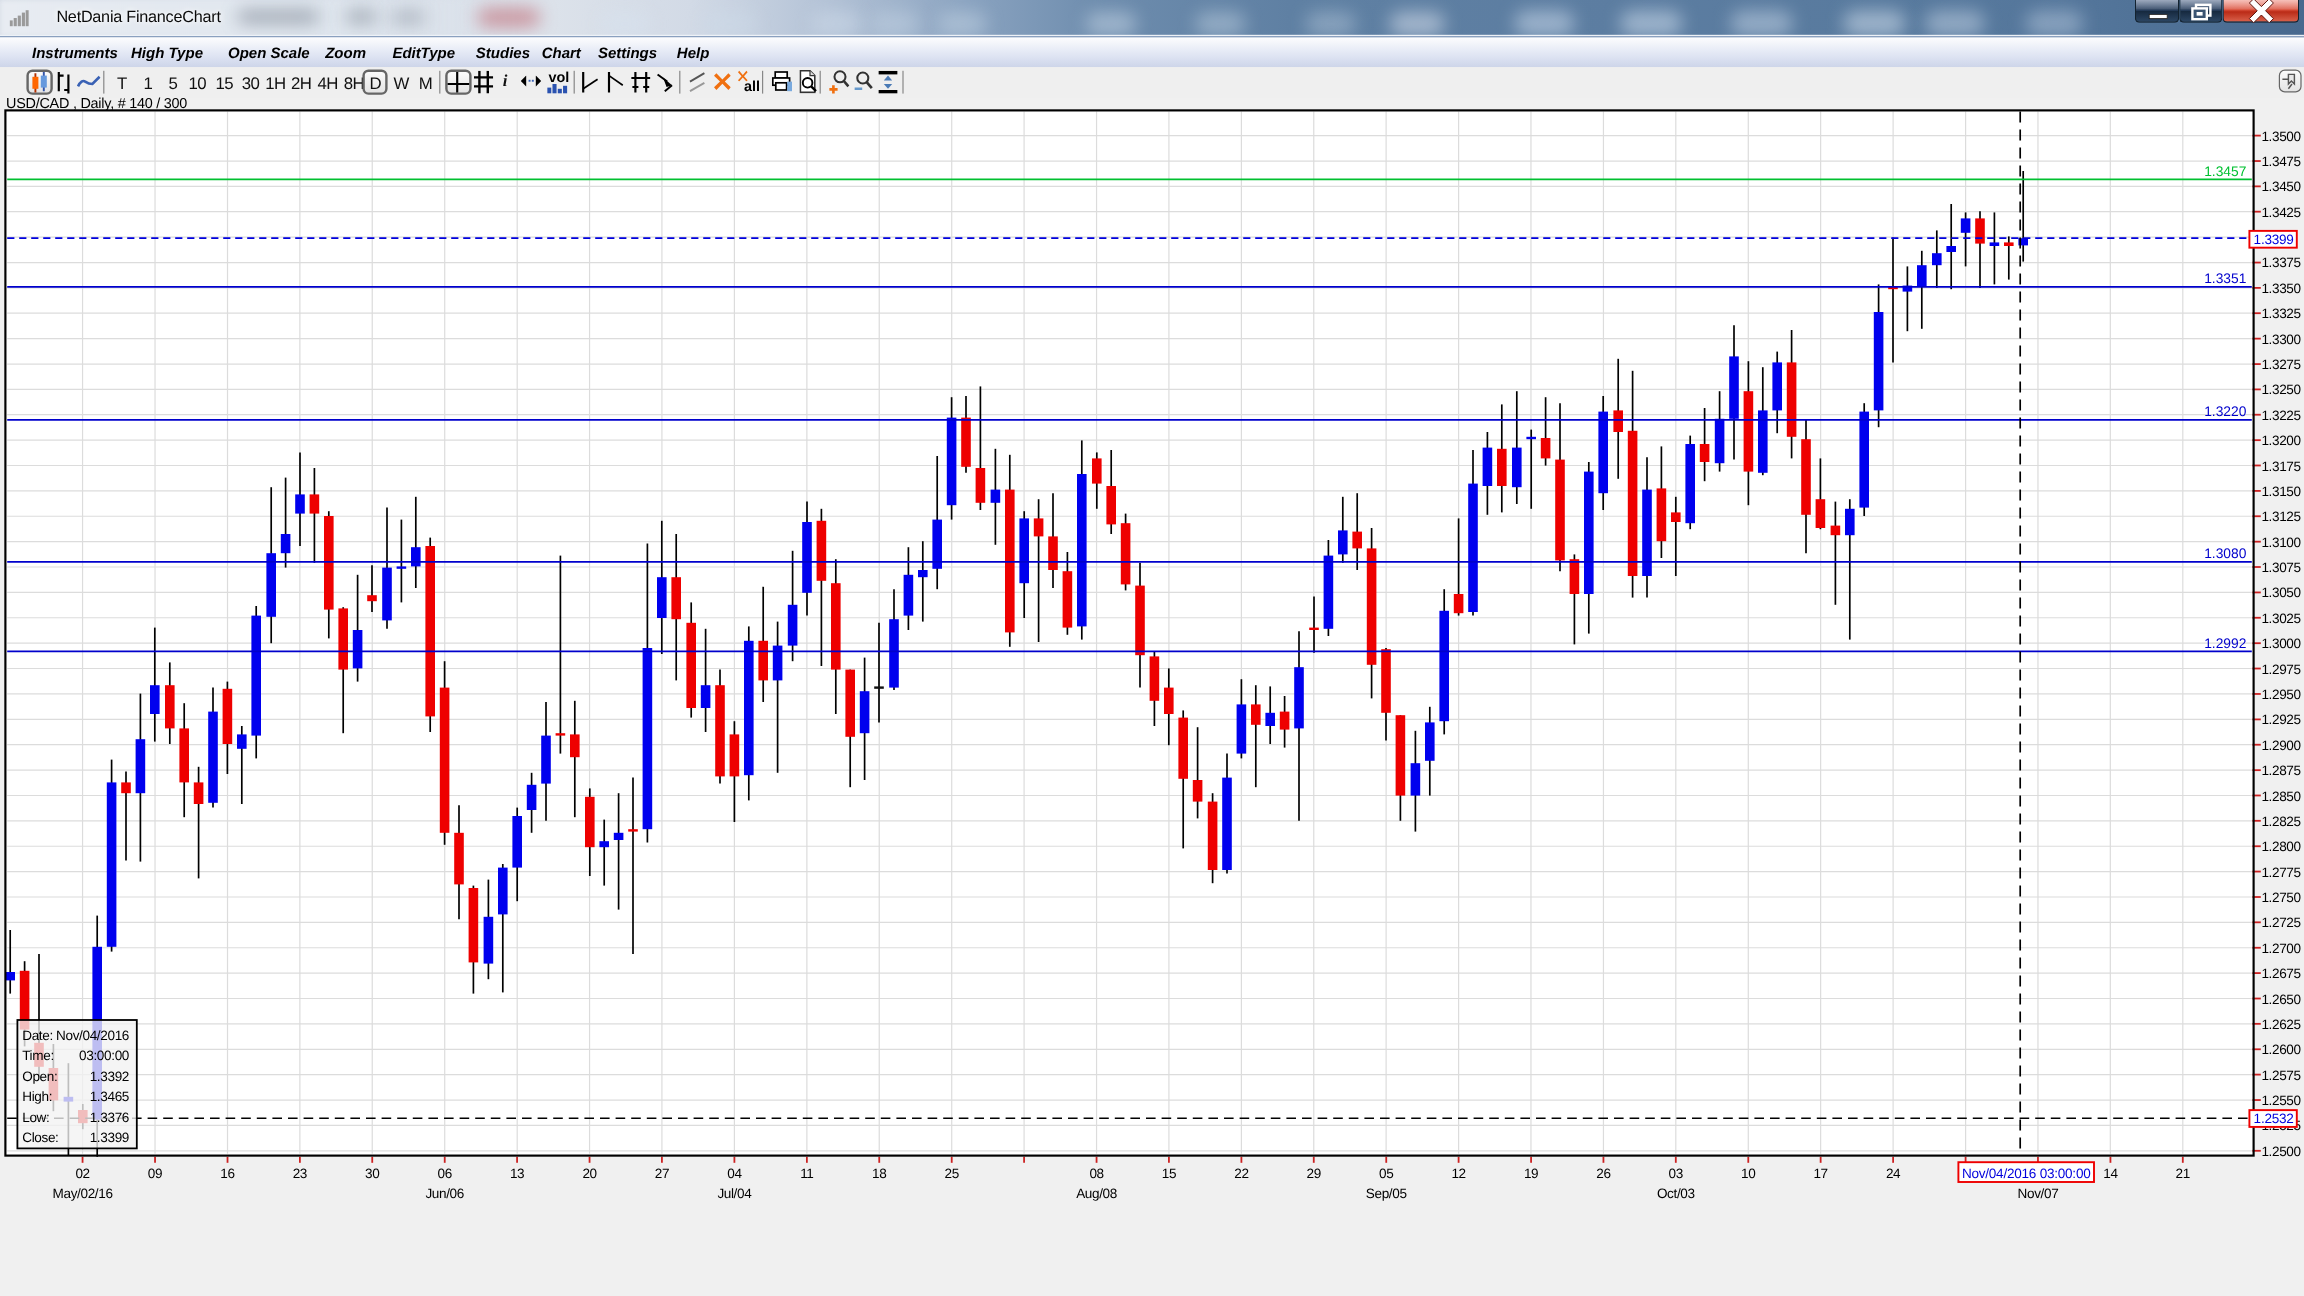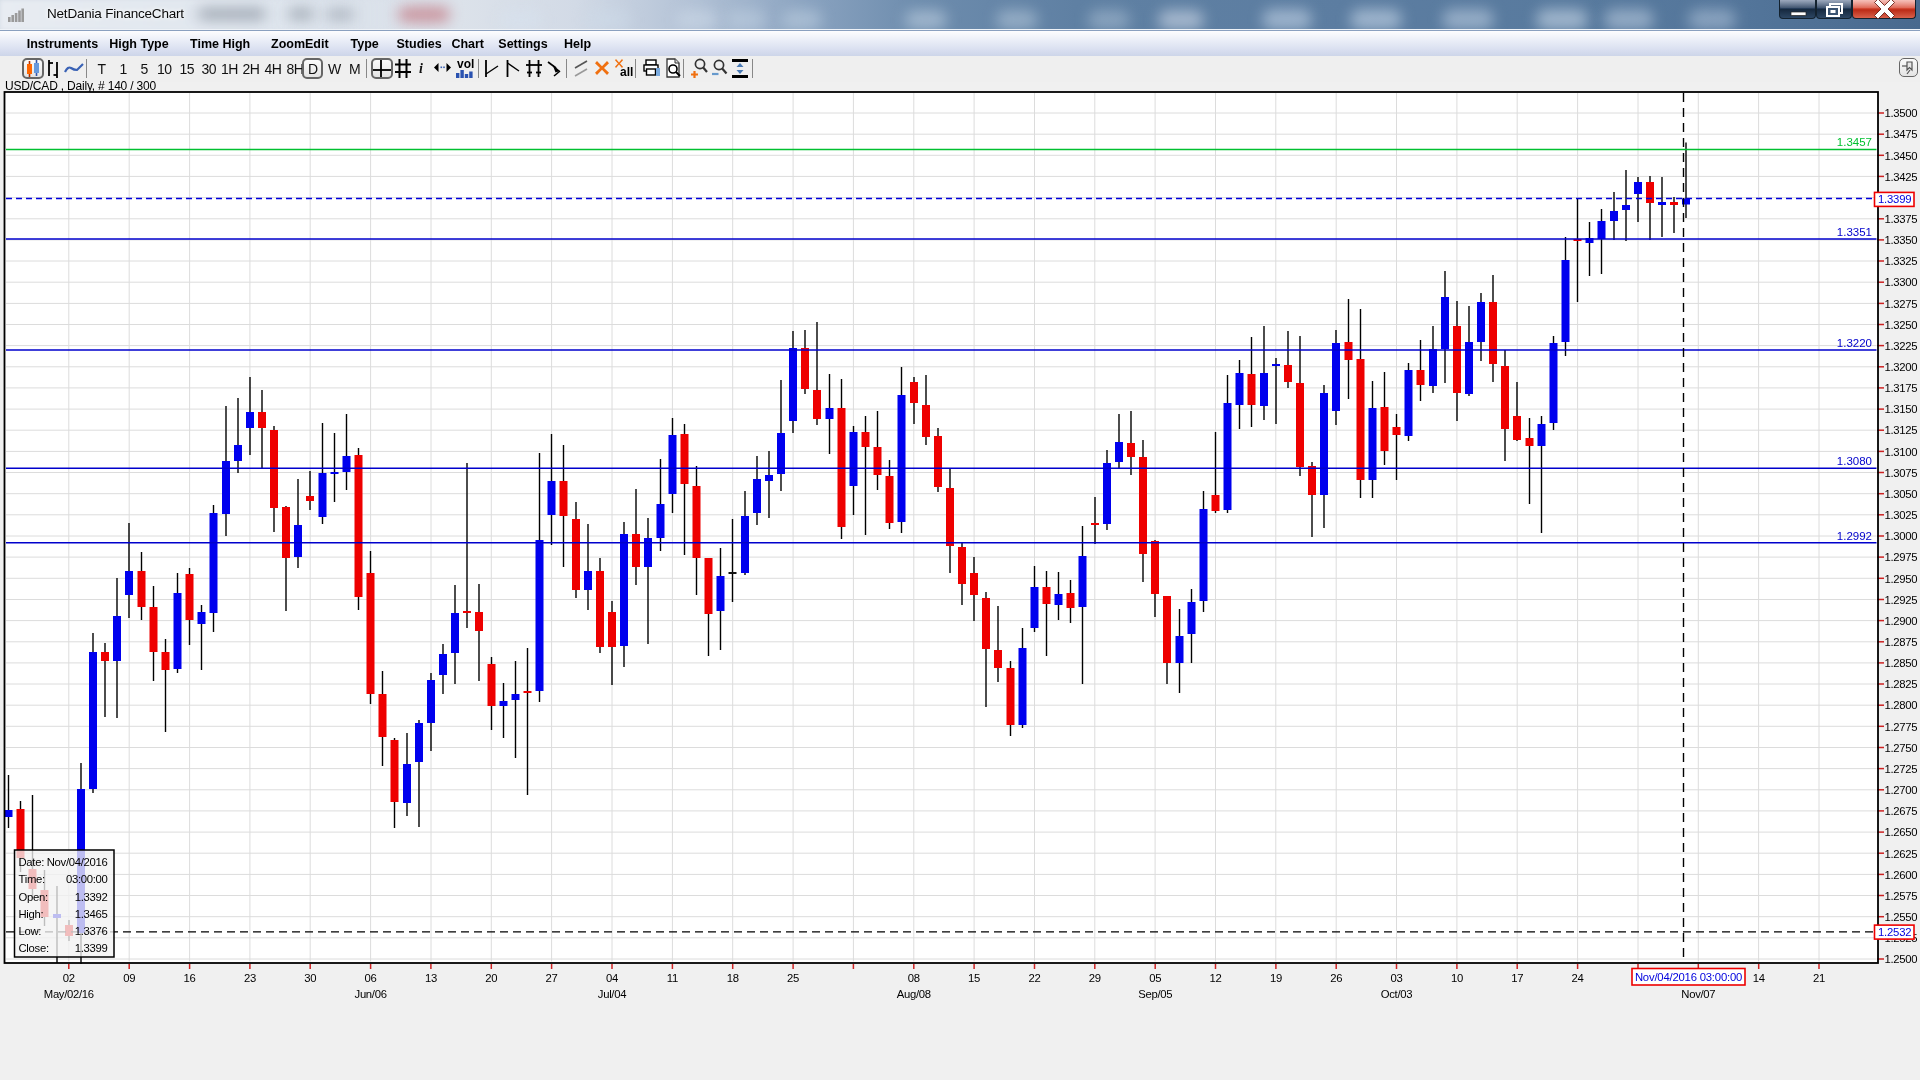--- a/index.html
+++ b/index.html
@@ -15,21 +15,21 @@
 .wbtn { position:absolute; top:0; height:19px; border:1px solid #13222f; border-top:none;
   border-radius:0 0 4px 4px; }
 .wbtn .sheen { position:absolute; left:0; top:0; width:100%; height:45%;
   background:linear-gradient(180deg,rgba(255,255,255,0.5),rgba(255,255,255,0.12)); border-radius:0 0 1px 1px; }
 #btnmin { left:1779px; width:37px; background:linear-gradient(180deg,#39527a 0%,#243a57 50%,#16293f 52%,#2c4663 100%); }
 #btnres { left:1816px; width:36px; background:linear-gradient(180deg,#39527a 0%,#243a57 50%,#16293f 52%,#2c4663 100%); }
 #btncls { left:1852px; width:64px; background:linear-gradient(180deg,#ec8173 0%,#d9503c 45%,#bb2b17 55%,#d8614b 100%); }
 #menubar { position:absolute; left:0; top:30px; width:1920px; height:26px;
   background:linear-gradient(180deg,#fdfdfe 0%,#e9edf7 40%,#d9dff0 75%,#cdd5e9 100%);
   border-top:1px solid #8aa0bf; }
-#menubar span { position:absolute; top:6px; font-weight:bold; font-size:12.5px; color:#000; }
+#menubar span { position:absolute; top:6px; font-weight:bold; font-size:12.5px; color:#000;font-style:italic; }
 #toolbar { position:absolute; left:0; top:56px; width:1920px; height:26px; background:#efefef; }
 .sep { position:absolute; top:3px; width:1px; height:19px; background:#888; }
 .tbtxt { position:absolute; top:5px; font-size:14px; letter-spacing:-0.5px; color:#111; }
 .tbtn { position:absolute; border:2px solid #666; border-radius:5px; background:linear-gradient(180deg,#fbfbfb,#e4e4e4); }
 #chartlabel { position:absolute; left:5px; top:79px; font-size:12px; letter-spacing:-0.2px; color:#000; }
 svg text { font-family:"Liberation Sans", sans-serif; }
 </style></head>
 <body>
 <div id="titlebar">
   <div id="titleglow"></div>
@@ -80,23 +80,23 @@
   <div id="btncls" class="wbtn">
       <div class="sheen"></div>
     <svg width="64" height="19" style="position:absolute">
       <path d="M 25 3.5 L 31.5 10 L 38 3.5 L 41.5 7 L 35 13.5 L 41.5 20 L 38 23.5 L 31.5 17 L 25 23.5 L 21.5 20 L 28 13.5 L 21.5 7 Z" transform="translate(0,-4.5)" fill="#fff" stroke="#5a1008" stroke-width="0.8"></path>
     </svg>
     </div>
 </div>
 <div id="menubar">
     <span style="left:26.7px">Instruments</span>
     <span style="left:109.2px">High Type</span>
-    <span style="left:190px">Time High</span>
+    <span style="left:190px">Open Scale</span>
     <span style="left:271px">Zoom</span>
-    <span style="left:305px">Edit</span>
+    <span style="left:327px">Edit</span>
     <span style="left:350.5px">Type</span>
     <span style="left:396.5px">Studies</span>
     <span style="left:451.4px">Chart</span>
     <span style="left:498.3px">Settings</span>
     <span style="left:564px">Help</span>
   </div>
 <div id="toolbar">
     <div class="tbtn" style="left:22px;top:2px;width:22px;height:21px"></div>
     <svg style="position:absolute;left:22px;top:2px" width="22" height="21" viewBox="0 0 22 21">
  <line x1="7.5" y1="3" x2="7.5" y2="19" stroke="#b33000" stroke-width="1.6"></line>

